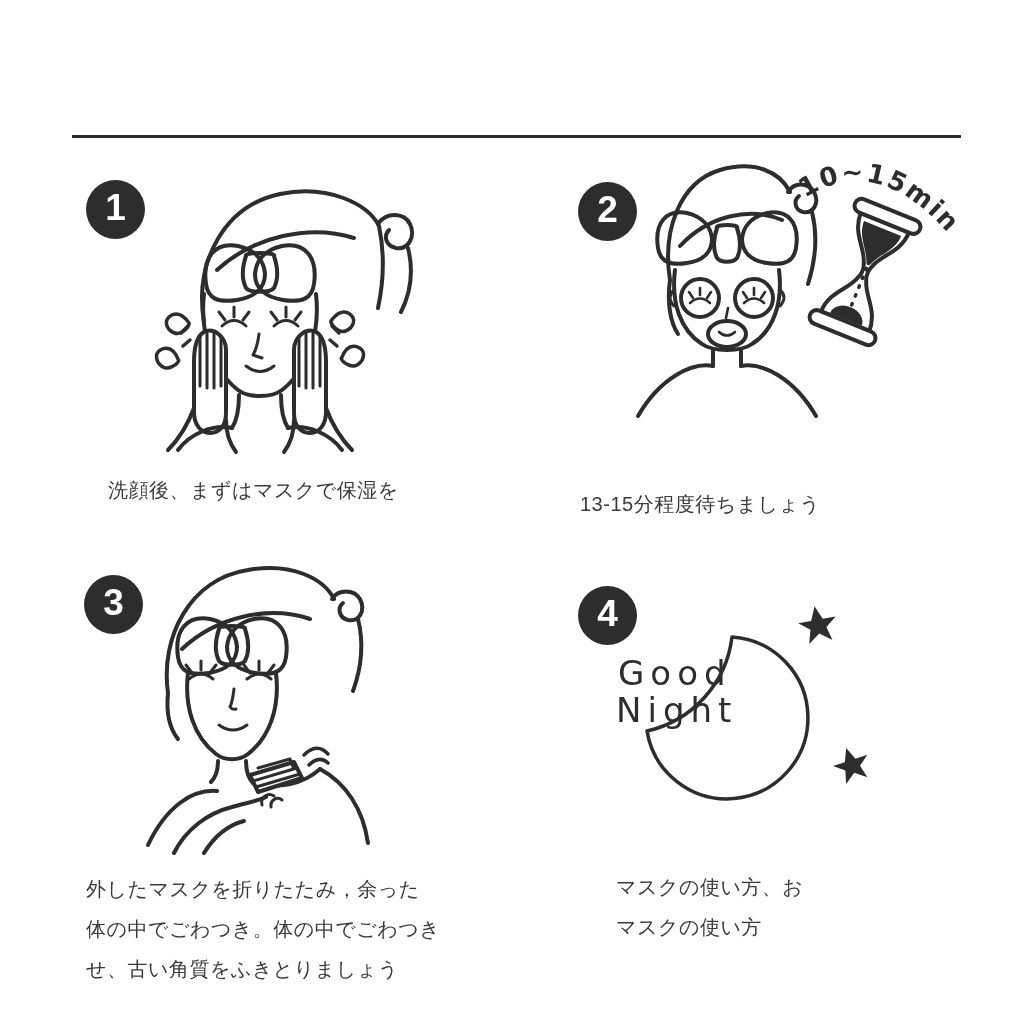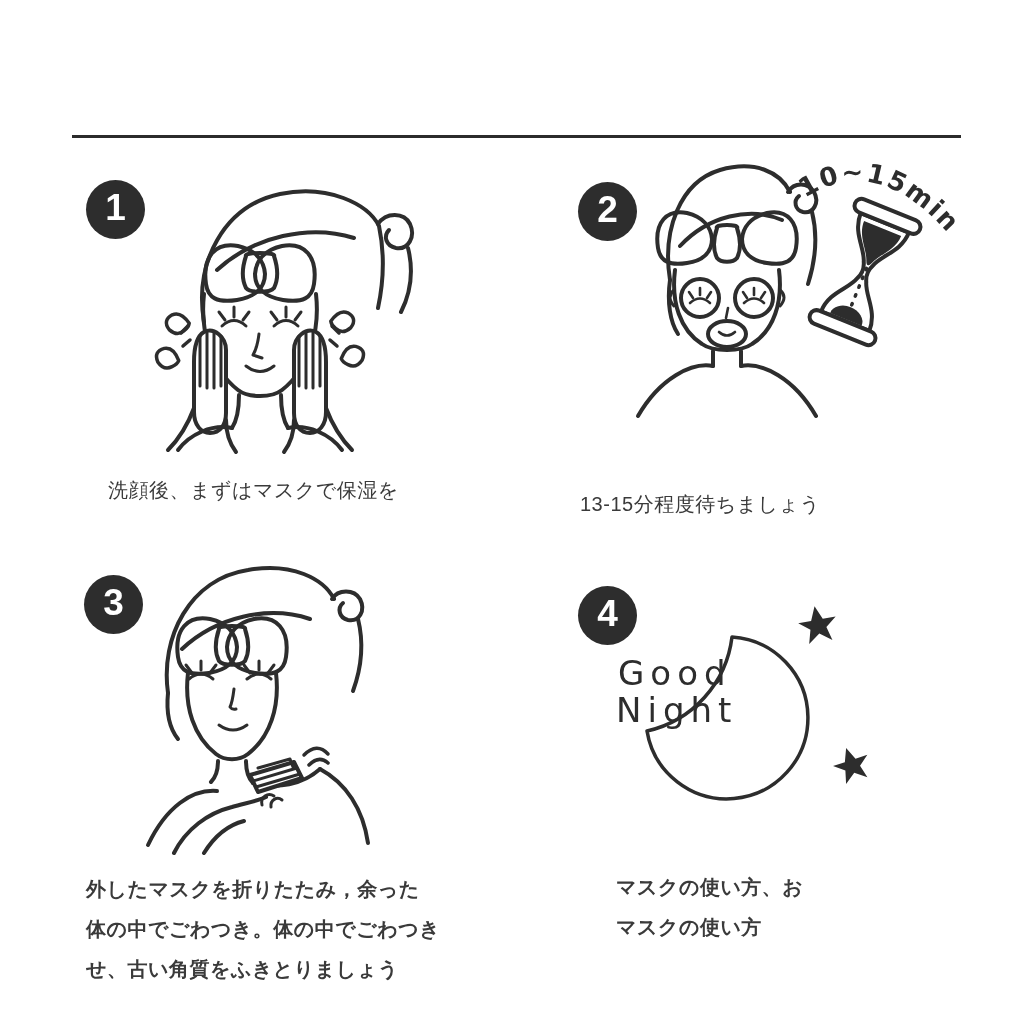--- a/index.html
+++ b/index.html
@@ -18,21 +18,21 @@
   .art{position:absolute;}
   #art1{left:140px;top:162px;}
   #art2{left:580px;top:150px;}
   #art3{left:120px;top:545px;}
   #art4{left:560px;top:560px;}
   .caption{position:absolute;margin:0;color:#3a3a3a;font-size:20px;letter-spacing:0.5px;}
   #c1{left:108px;top:477px;}
   #c2{left:580px;top:491px;}
   #c3{left:86px;top:869px;}
   #c4{left:616px;top:867px;}
-  .ln{display:block;line-height:40px;white-space:nowrap;font-weight:bold;}
+  .ln{display:block;line-height:40px;white-space:nowrap;}
   svg text{font-family:"DejaVu Sans","Liberation Sans",sans-serif;}
 </style>
 </head>
 <body>
 
 <div id="page">
 
   <div id="rule"></div>
 
   

